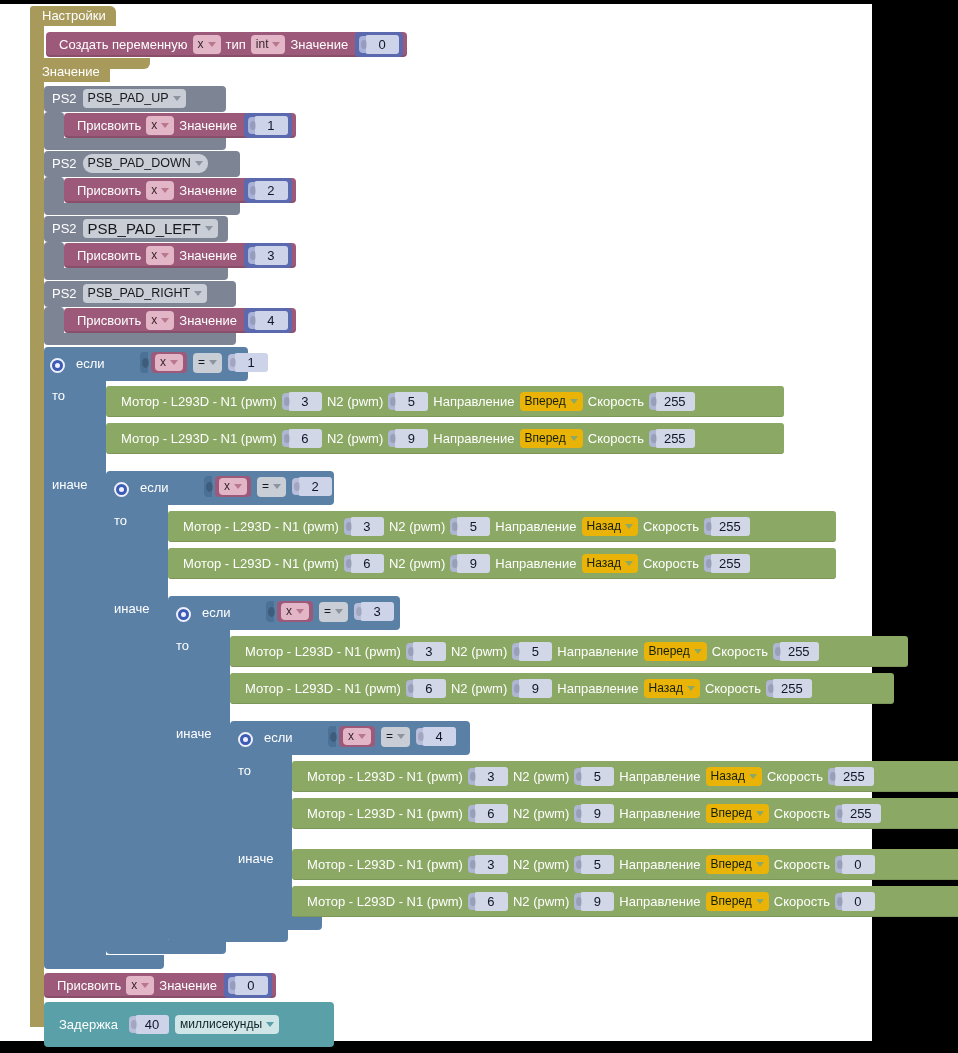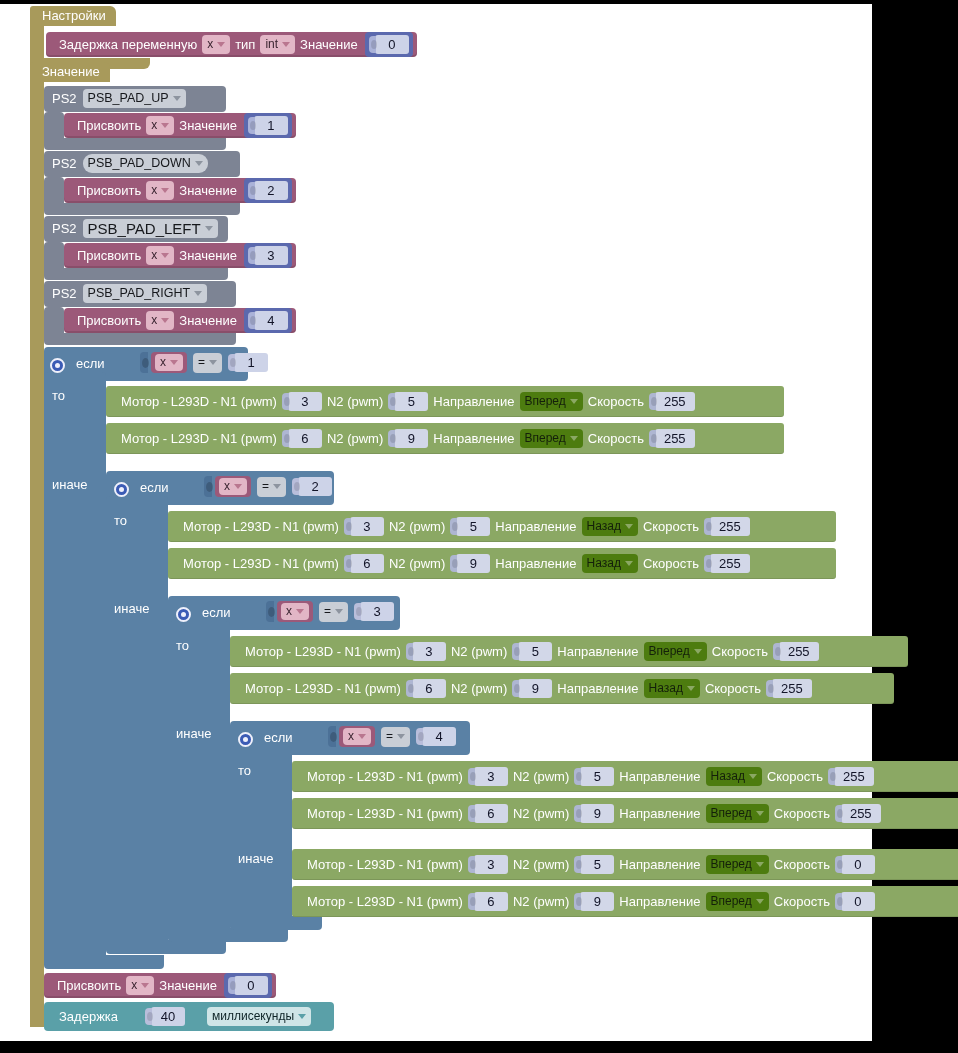--- a/index.html
+++ b/index.html
@@ -31,34 +31,34 @@
   .b-var{background:#9c5979;height:25px;padding:0 4px 0 8px;
          box-shadow:inset 0 -2px 0 rgba(0,0,0,.12);}
   
   .b-ps2{background:#7d8494;border-radius:4px;}
   
   .b-if{background:#5a81a5;border-radius:4px;}
   
   .b-motor{background:#8ba864;height:31px;padding:0 6px 0 10px;
            border-radius:3px;box-shadow:inset 0 -1px 0 rgba(0,0,0,.10);}
   
-  .b-delay{background:#5aa0a8;height:29px;padding:0 6px 0 10px;border-radius:4px;gap:16px;}
+  .b-delay{background:#5aa0a8;height:45px;padding:0 6px 0 10px;border-radius:4px;}
 
   
   .dd{
     display:inline-flex;align-items:center;gap:4px;border-radius:4px;
     font-size:12px;color:#111;padding:1px 5px;height:17px;line-height:15px;
   }
   .dd .car{width:0;height:0;border-left:4px solid transparent;
            border-right:4px solid transparent;border-top:5px solid rgba(0,0,0,.28);}
   .dd-pink{background:#e2b6c6;color:#3a2430;}
   .dd-pink .car{border-top-color:#b9768f;}
   .dd-grey{background:#c9ced6;color:#16181c;}
   .dd-grey .car{border-top-color:#8d949f;}
-  .dd-green{background:#4d7c0f;color:#14200a;}
+  .dd-green{background:#eab308;color:#14200a;}
   .dd-green .car{border-top-color:#8ba864;}
   .dd-teal{background:#cfe5e7;color:#0d2326;}
   .dd-teal .car{border-top-color:#5aa0a8;}
 
   
   .sock{display:inline-flex;align-items:center;}
   .notch{width:7px;height:17px;border-radius:4px 0 0 4px;background:#b9bedb;
          position:relative;margin-right:-1px;}
   .notch:after{content:"";position:absolute;left:2px;top:4px;width:6px;height:9px;
                border-radius:50%;background:rgba(0,0,0,.12);}
@@ -94,21 +94,21 @@
 <body>
 
 <div id="canvas"></div>
 <div id="stage">
 
   <div class="hat-label abs" style="left:14px;top:6px;">Настройки</div>
   <div class="hat-spine abs" style="left:14px;top:26px;height:40px;"></div>
   <div class="hat-foot abs" style="left:14px;top:58px;width:120px;"></div>
 
   <div class="blk b-var" style="left:30px;top:32px;">
-    <span class="lbl">Задержка переменную</span>
+    <span class="lbl">Создать переменную</span>
     <span class="dd dd-pink">
       <span>x</span>
       <i class="car"></i>
     </span>
     <span class="lbl">тип</span>
     <span class="dd dd-pink">
       <span>int</span>
       <i class="car"></i>
     </span>
     <span class="lbl">Значение</span>

